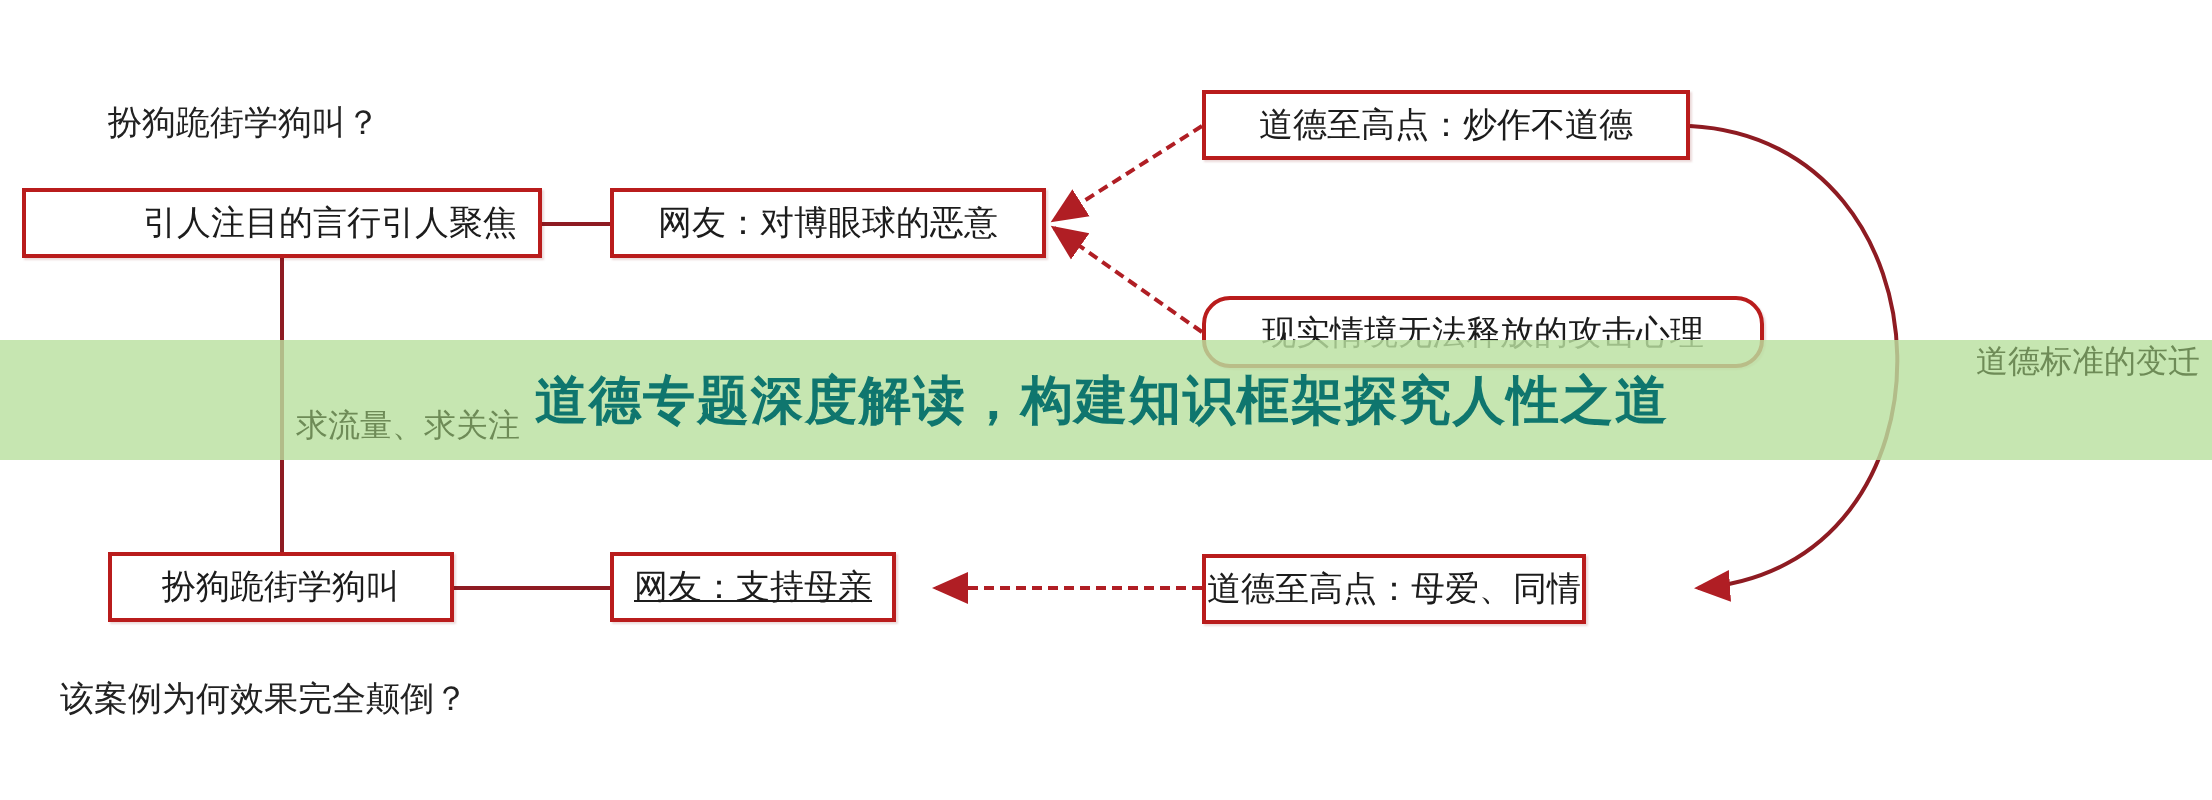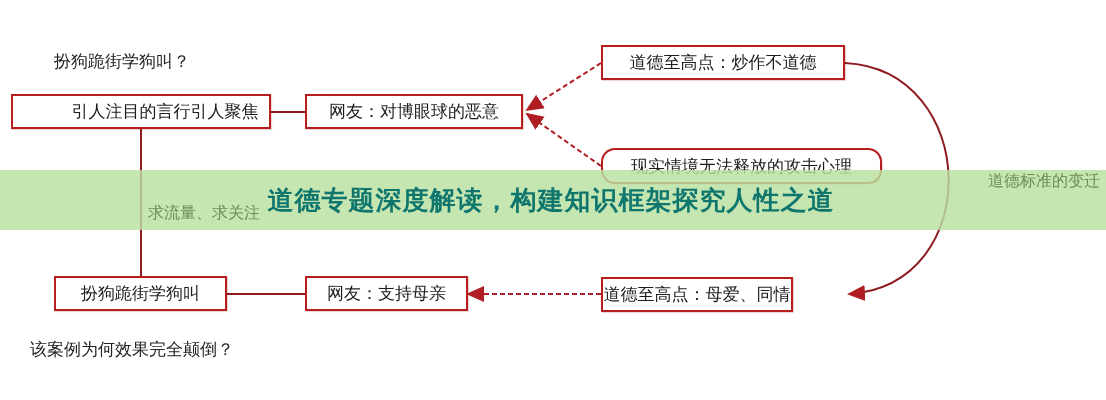--- a/index.html
+++ b/index.html
@@ -65,21 +65,21 @@
 <div class="box" style="left:11px; top:94px; width:260px; height:35px;padding-left:48px;">引人注目的言行引人聚焦</div>
 
 <div class="box" style="left:305px; top:94px; width:218px; height:35px;">网友：对博眼球的恶意</div>
 
 <div class="box" style="left:601px; top:45px; width:244px; height:35px;">道德至高点：炒作不道德</div>
 
 <div class="box" style="left:601px; top:148px; width:281px; height:36px;border-radius:14px;">现实情境无法释放的攻击心理</div>
 
 <div class="box" style="left:54px; top:276px; width:173px; height:35px;">扮狗跪街学狗叫</div>
 
-<div class="box" style="left:305px; top:276px; width:163px; height:35px;">网友：支持母亲</div>
+<div class="box" style="left:305px; top:276px; width:143px; height:35px;text-decoration:underline;">网友：支持母亲</div>
 
 <div class="box" style="left:601px; top:277px; width:192px; height:35px;">道德至高点：母爱、同情</div>
 
 <div class="q" style="left:30px; top:338px;">该案例为何效果完全颠倒？</div>
 
 <div class="banner"></div>
 
 <div class="side-label" style="left:148px; top:203px;">求流量、求关注</div>
 <div class="side-label" style="left:948px; top:171px;margin-left:40px;">道德标准的变迁</div>
 

